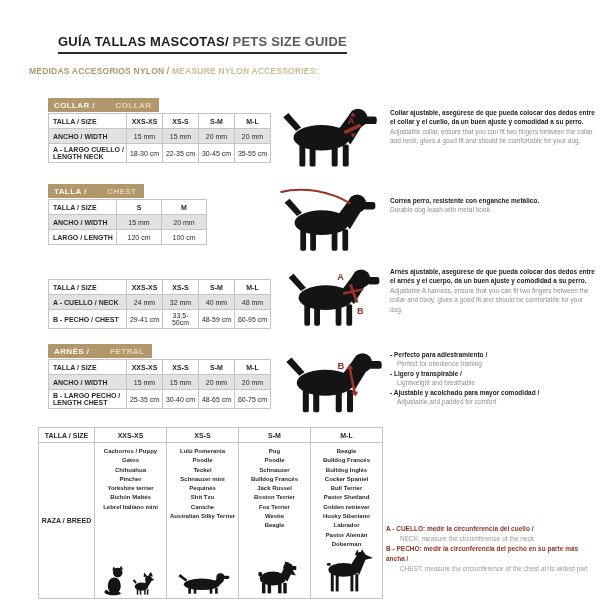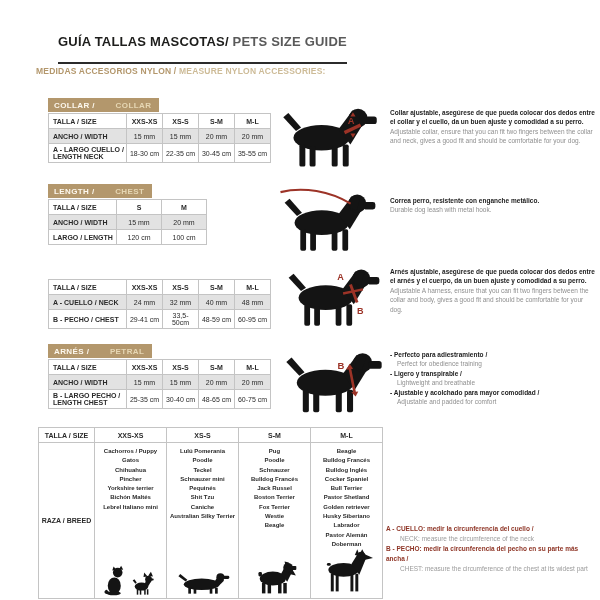--- a/index.html
+++ b/index.html
@@ -1,23 +1,23 @@
 <!DOCTYPE html>
 <html><head>
 <meta charset="utf-8">
 <style>
   * { margin:0; padding:0; box-sizing:border-box; }
   html,body { width:600px; height:600px; background:#fff; font-family:"Liberation Sans", sans-serif; }
   .page { position:relative; width:600px; height:600px; background:#fff; overflow:hidden; }
   .abs { position:absolute; }
 
   .title { left:58px; top:34px; font-size:13px; font-weight:bold; color:#1d1d1b;
-           border-bottom:2px solid #2b2b2b; padding-bottom:13px; letter-spacing:.2px; }
+           border-bottom:2px solid #2b2b2b; padding-bottom:3px; letter-spacing:.2px; }
   .title .t-en { color:#5a5a5a; }
-  .subtitle { left:36px; top:66px; font-size:8.5px; font-weight:bold; color:#b3976c; letter-spacing:.2px; }
+  .subtitle { left:29px; top:66px; font-size:8.5px; font-weight:bold; color:#b3976c; letter-spacing:.2px; }
   .subtitle .s-en { color:#cdbb97; }
 
   .badge { background:#b3976c; color:#fdf8ee; font-size:8px; font-weight:bold;
            padding:3px 8px 2px 6px; letter-spacing:.4px; display:inline-block; }
   .badge .b2 { color:#e6d7b4;padding-left:18px; }
 
   .tbl { display:grid; font-size:7px; color:#2a2a2a; background:#fff;
          border-top:1px solid #c4c4c4; border-left:1px solid #c4c4c4; }
   .tbl4 { grid-template-columns:78px 36px 36px 36px 36px; }
   .tbl3 { grid-template-columns:68px 45px 45px; }
@@ -164,21 +164,21 @@
     <polygon class="redfill" points="87,12 90,17 84,17"></polygon>
     <polygon class="redfill" points="87,42 84,37 90,37"></polygon>
     <text class="marker" x="81" y="26">A</text>
   </svg>
   <div class="abs desc" style="left:390px;top:108px">
     <div class="d-es">Collar ajustable, asegúrese de que pueda colocar dos dedos entre el collar y el cuello, da un buen ajuste y comodidad a su perro.</div>
     <div class="d-en">Adjustable collar, ensure that you can fit two fingers between the collar and neck, gives a good fit and should be comfortable for your dog.</div>
   </div>
 
   <div class="abs" style="left:48px;top:180px">
-    <span class="badge"><span>LENGTH / </span><span class="b2">CHEST</span></span>
+    <span class="badge"><span>TALLA / </span><span class="b2">CHEST</span></span>
   </div>
   <div class="abs tbl tbl3" style="left:48px;top:199px">
     <div class="td lbl hd">TALLA / SIZE</div>
     <div class="td hd">S</div>
     <div class="td hd">M</div>
     <div class="td lbl gray">ANCHO / WIDTH</div>
     <div class="td gray">15 mm</div>
     <div class="td gray">20 mm</div>
     <div class="td lbl">LARGO / LENGTH</div>
     <div class="td">120 cm</div>

